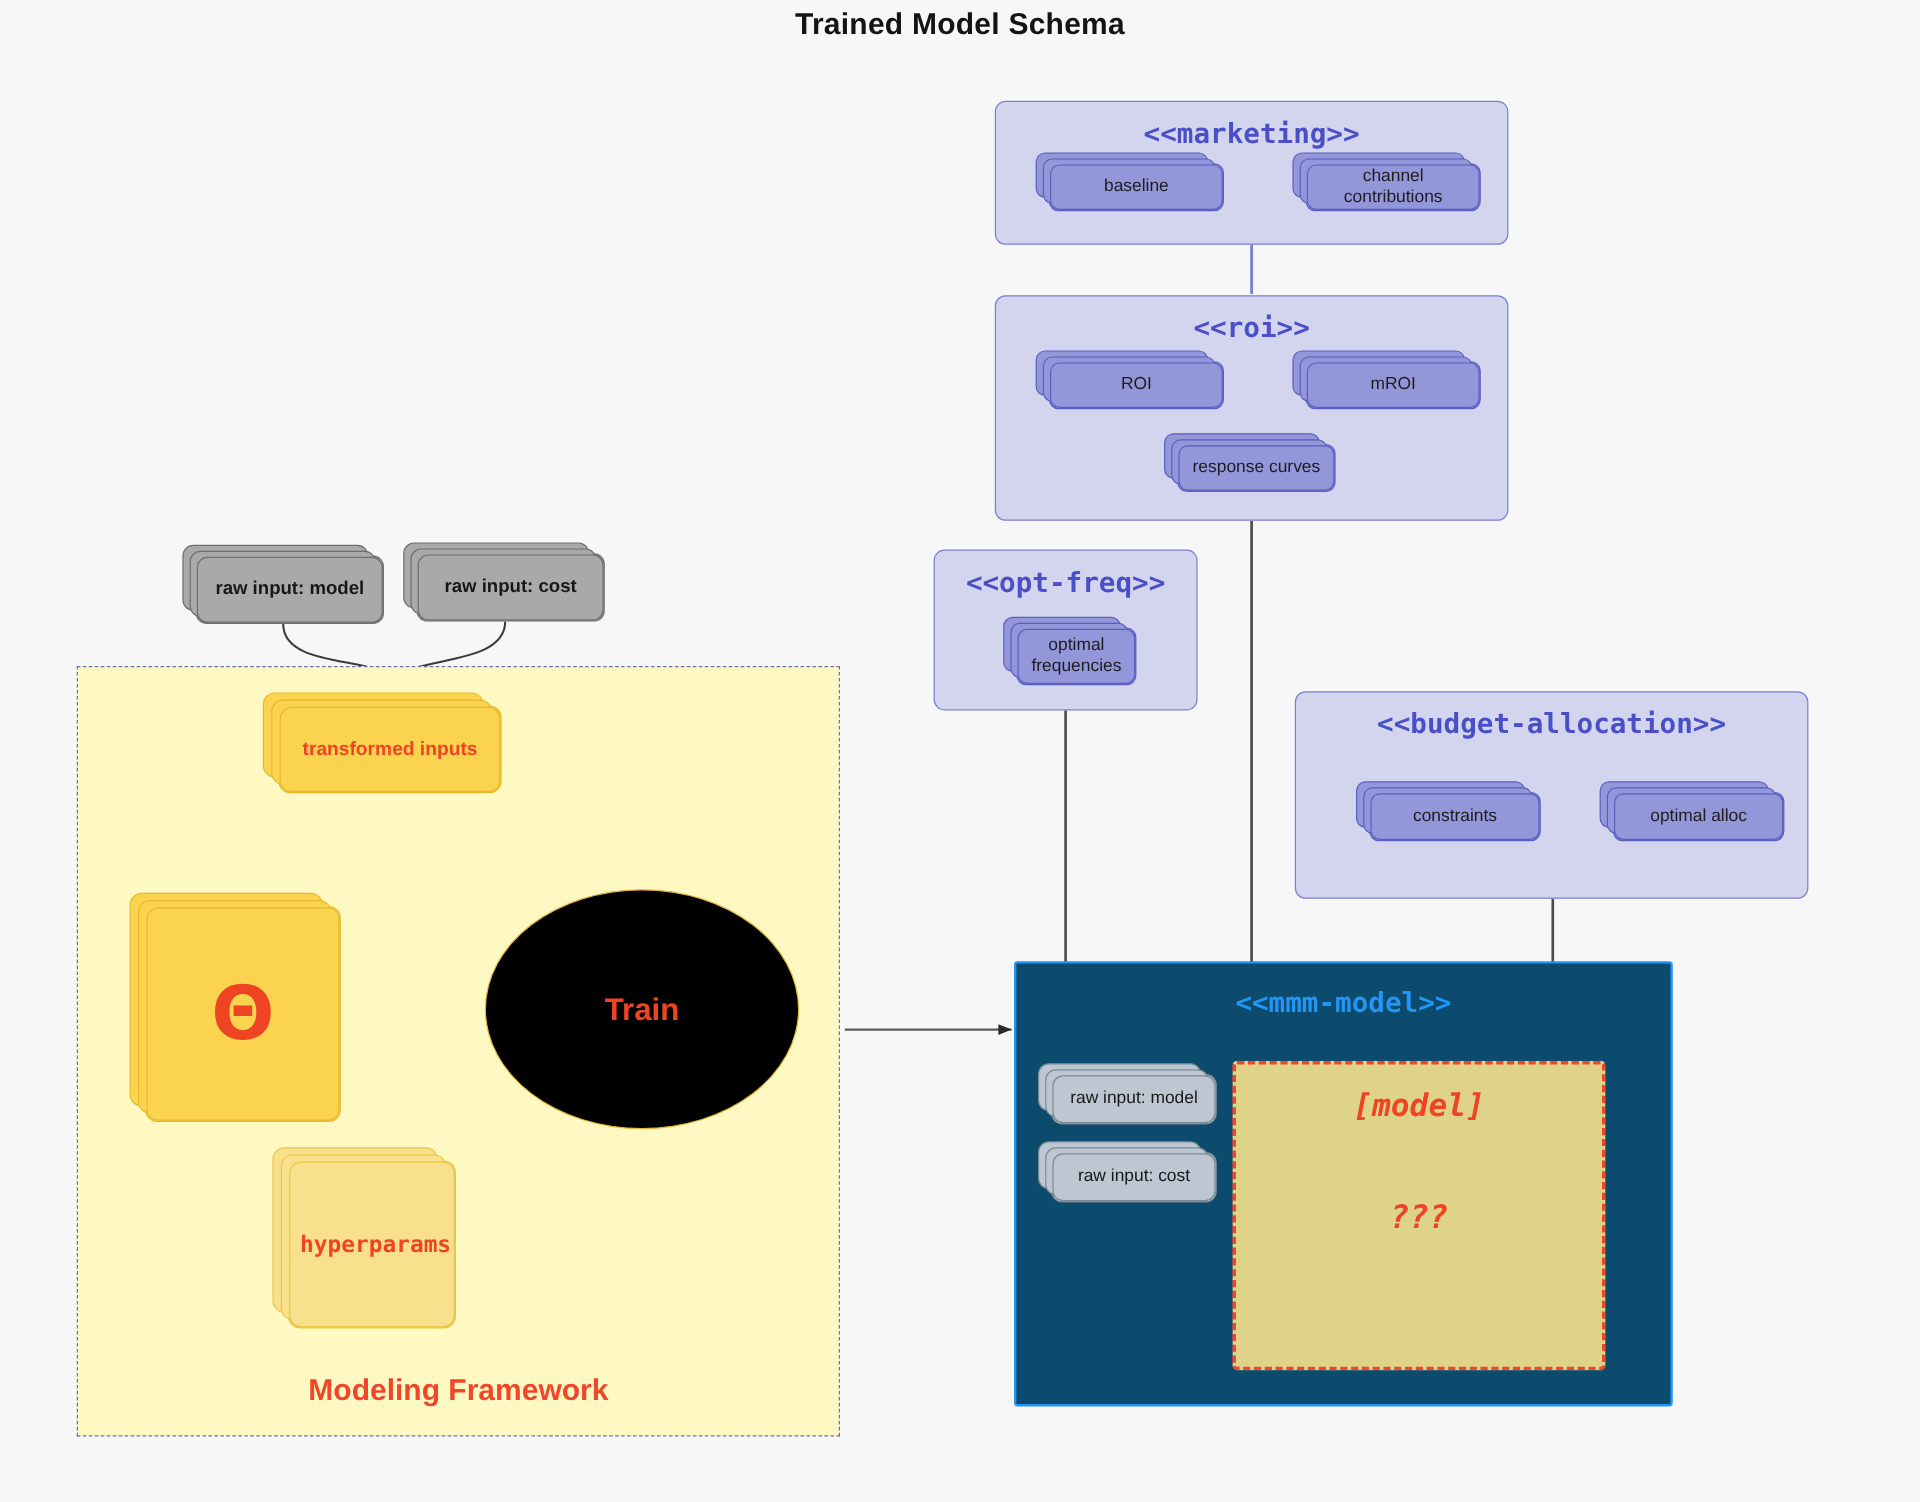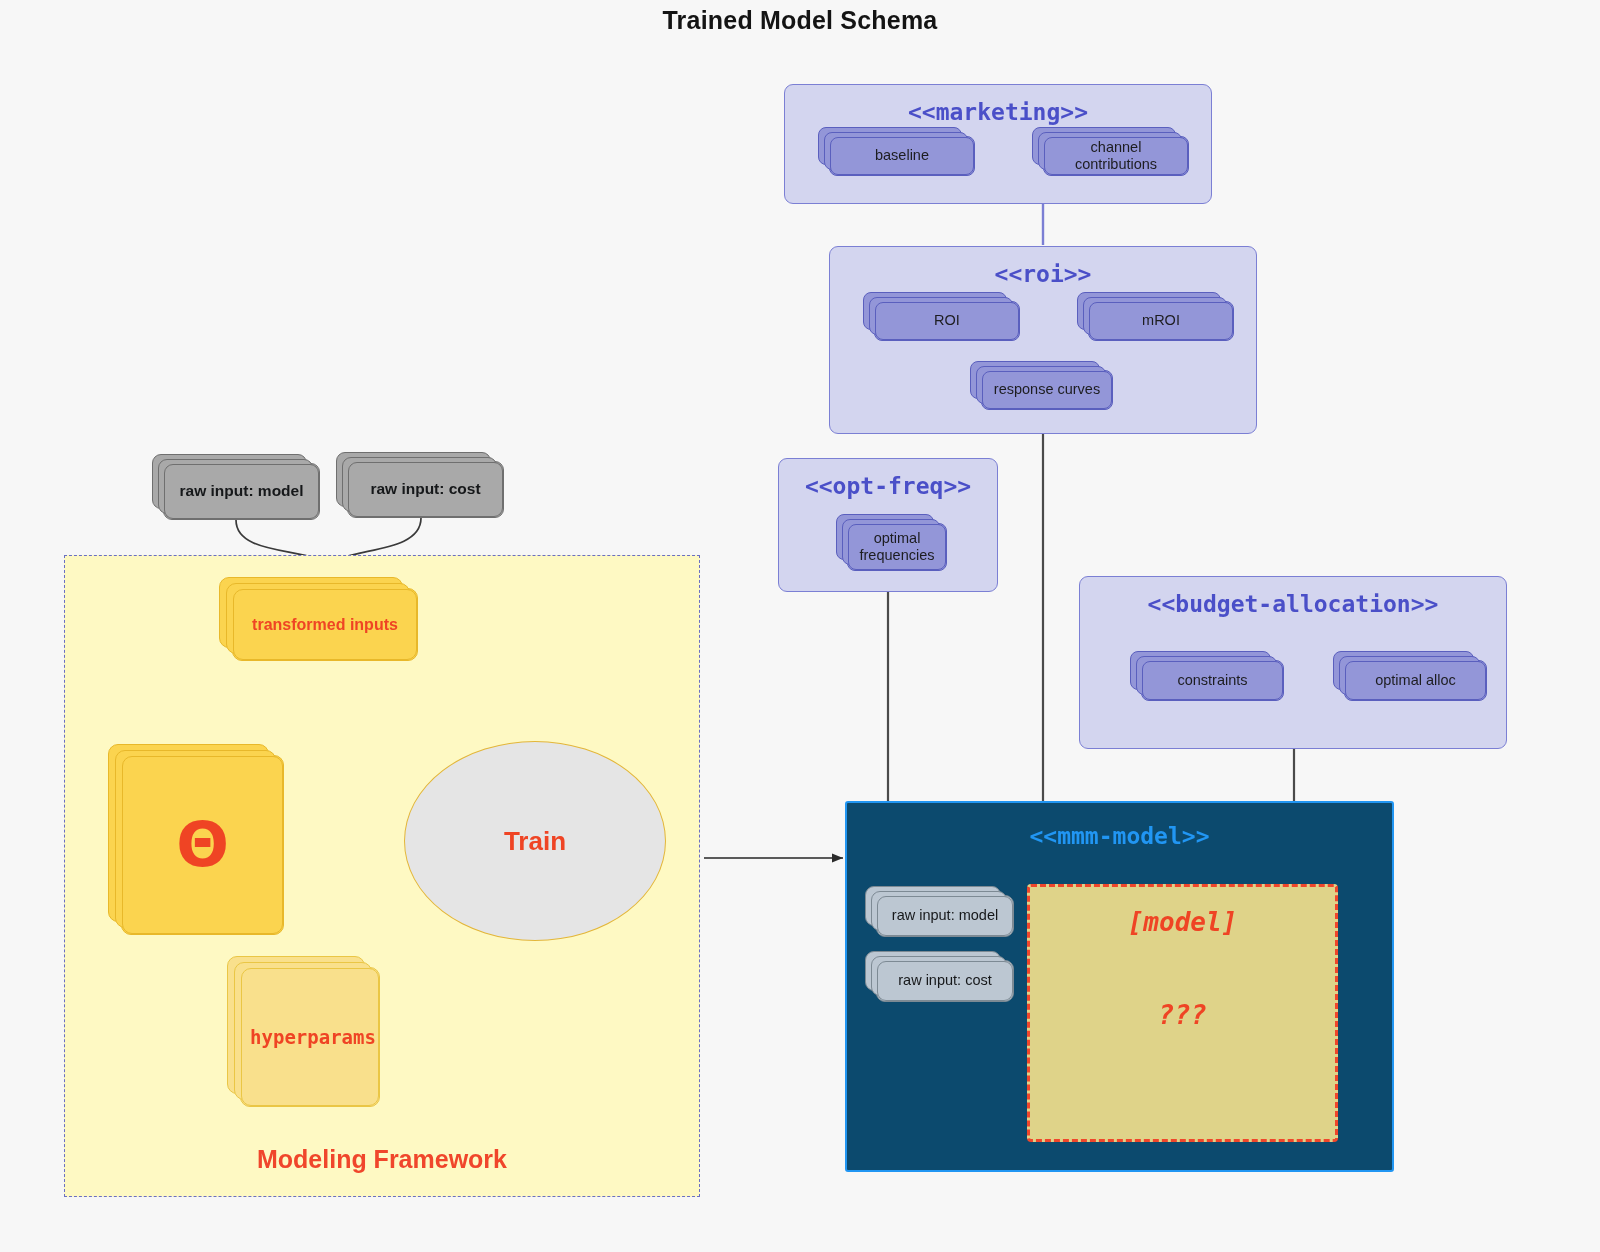--- a/index.html
+++ b/index.html
@@ -76,21 +76,21 @@
   .ycard-soft{
     background:#f9e08c;border:1.7px solid #eac645;border-radius:10px;
     color:#ef4424;
   }
   .ycard-strong.stack::before,.ycard-strong.stack::after,
   .ycard-soft.stack::before,.ycard-soft.stack::after{left:-14px;top:-12px;right:14px;bottom:12px;}
   .ycard-strong.stack::after,.ycard-soft.stack::after{left:-7px;top:-6px;right:7px;bottom:6px;}
 
   .ellipse{
     position:absolute;box-sizing:border-box;border-radius:50%;
-    background:#e5e5e5;border:1.7px solid #e3b639;
+    background:#000000;border:1.7px solid #e3b639;
     display:flex;align-items:center;justify-content:center;
     color:#ef4424;font-size:26px;font-weight:bold;
   }
 
   .theta{font-size:62px;font-weight:bold;line-height:1;
          font-family:"DejaVu Sans",sans-serif;color:#ef4424;}
   .mono-red{font-family:"DejaVu Sans Mono",monospace;font-weight:bold;color:#ef4424;}
   .bold-red{font-weight:bold;color:#ef4424;}
 
   
@@ -158,21 +158,21 @@
 
   <path d="M 424,627 C 505,635 535,690 535,722" fill="none" stroke="#ef4424" stroke-width="2.4" marker-end="url(#arrowRed)"></path>
 
   <line x1="283" y1="845" x2="395" y2="845" stroke="#ef4424" stroke-width="2.8" marker-end="url(#arrowRed)"></line>
 
   <path d="M 381,1037 C 470,1037 530,1010 535,958" fill="none" stroke="#ef4424" stroke-width="2.4" marker-end="url(#arrowRed)"></path>
 
   <line x1="704" y1="858" x2="843" y2="858" stroke="#5a5a5a" stroke-width="2" marker-end="url(#arrowBlack)"></line>
 </svg>
 
-<div class="pkg" style="left:784px;top:84px;width:428px;height:120px;">
+<div class="pkg" style="left:829px;top:84px;width:428px;height:120px;">
   <div class="pkg-title">&lt;&lt;marketing&gt;&gt;</div>
   <div class="node pcard stack" style="left:44px;top:51px;width:146px;height:40px;">
     <span class="face"></span>
     <span class="lbl">baseline</span>
   </div>
   <div class="node pcard stack" style="left:258px;top:51px;width:146px;height:40px;">
     <span class="face"></span>
     <span class="lbl">channel contributions</span>
   </div>
 </div>

